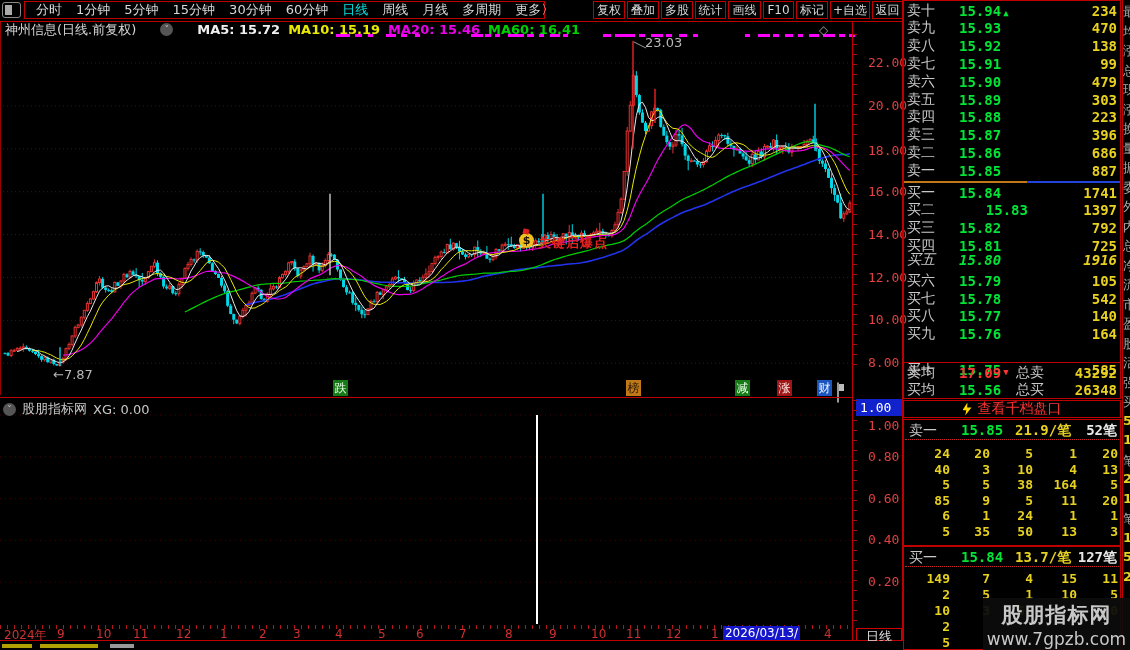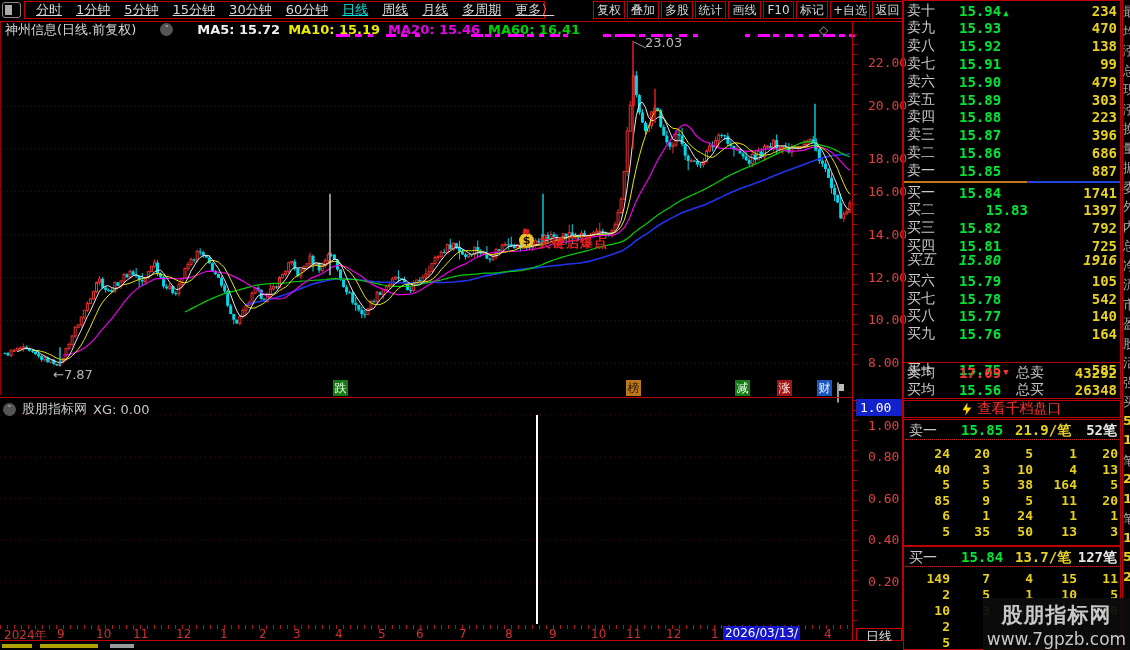--- a/index.html
+++ b/index.html
@@ -3,21 +3,21 @@
 <meta charset="utf-8">
 <style>
   html,body{margin:0;padding:0;background:#000;}
   #app{position:relative;width:1130px;height:650px;background:#000;overflow:hidden;
        font-family:"DejaVu Sans",sans-serif;color:#ddd;}
   .abs{position:absolute;}
   
   #toolbar{position:absolute;left:0;top:0;width:903px;height:21px;border-bottom:1px solid #c00000;}
   .tb-box{position:absolute;top:1px;height:18px;border:1px solid #c00000;box-sizing:border-box;}
   #tb-menu{display:flex;align-items:center;gap:0;padding:0 4px;}
-  .tb-item{color:#d8d8d8;font-size:13px;padding:0 7px;white-space:nowrap;cursor:default;text-decoration:underline;}
+  .tb-item{color:#d8d8d8;font-size:13px;padding:0 7px;white-space:nowrap;cursor:default;}
   .tb-item.active{color:#00e0e0;}
   .tb-btn{color:#d8d8d8;font-size:12px;text-align:center;line-height:16px;white-space:nowrap;}
   #win-icon{left:2px;top:2px;width:19px;height:16px;border:1px solid #888;border-radius:3px;}
   #win-icon i{position:absolute;left:2px;top:2px;width:7px;height:10px;background:#aaa;}
   
   #chart{position:absolute;left:0;top:22px;width:852px;height:373px;border-left:1px solid #900;box-sizing:border-box;}
   #chart-header{position:absolute;left:4px;top:0px;height:15px;display:flex;align-items:center;gap:24px;font-size:13px;z-index:5;}
   #chart-title{color:#d8d8d8;}
   .chev-circle{width:13px;height:13px;border-radius:50%;background:#555;color:#ccc;font-size:9px;line-height:12px;text-align:center;}
   .ma-val{font-weight:bold;}
@@ -732,21 +732,21 @@
         <div class="badge" style="left: 625px; background: rgb(192, 120, 24); color: rgb(42, 26, 0);">榜</div>
         <div class="badge" style="left: 734px; background: rgb(22, 122, 22); color: rgb(234, 255, 234);">减</div>
         <div class="badge" style="left: 776px; background: rgb(160, 21, 21); color: rgb(255, 232, 232);">涨</div>
         <div class="badge" style="left: 816px; background: rgb(27, 86, 192); color: rgb(234, 242, 255);">财</div>
       </div>
   </div>
 
   <div id="price-axis">
       <div class="axis-lab" style="left: 868px; top: 55px;">22.00</div>
       <div class="axis-lab" style="left: 868px; top: 97.9px;">20.00</div>
-      <div class="axis-lab" style="left: 868px; top: 151px;">18.00</div>
+      <div class="axis-lab" style="left: 868px; top: 143px;">18.00</div>
       <div class="axis-lab" style="left: 868px; top: 183.7px;">16.00</div>
       <div class="axis-lab" style="left: 868px; top: 226.6px;">14.00</div>
       <div class="axis-lab" style="left: 868px; top: 269.5px;">12.00</div>
       <div class="axis-lab" style="left: 868px; top: 312.4px;">10.00</div>
       <div class="axis-lab" style="left: 868px; top: 355.3px;">8.00</div>
     </div>
   <div class="tickstrip" style="top:34px;height:340px;"></div>
   <div id="vline-852"></div>
   <div id="vline-902"></div>
 

